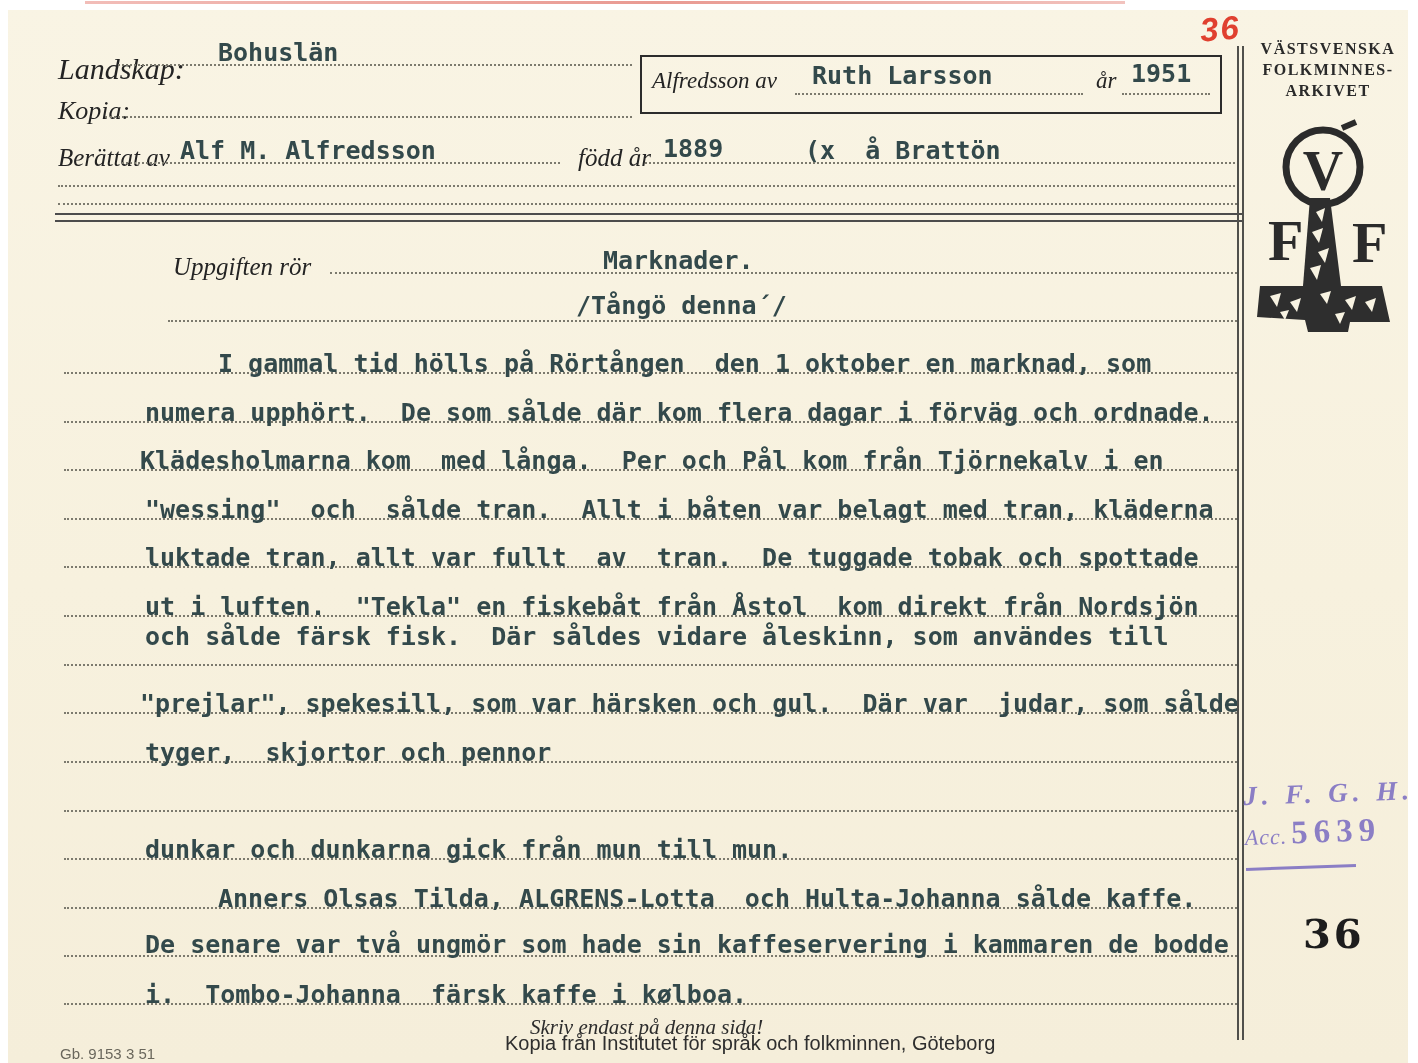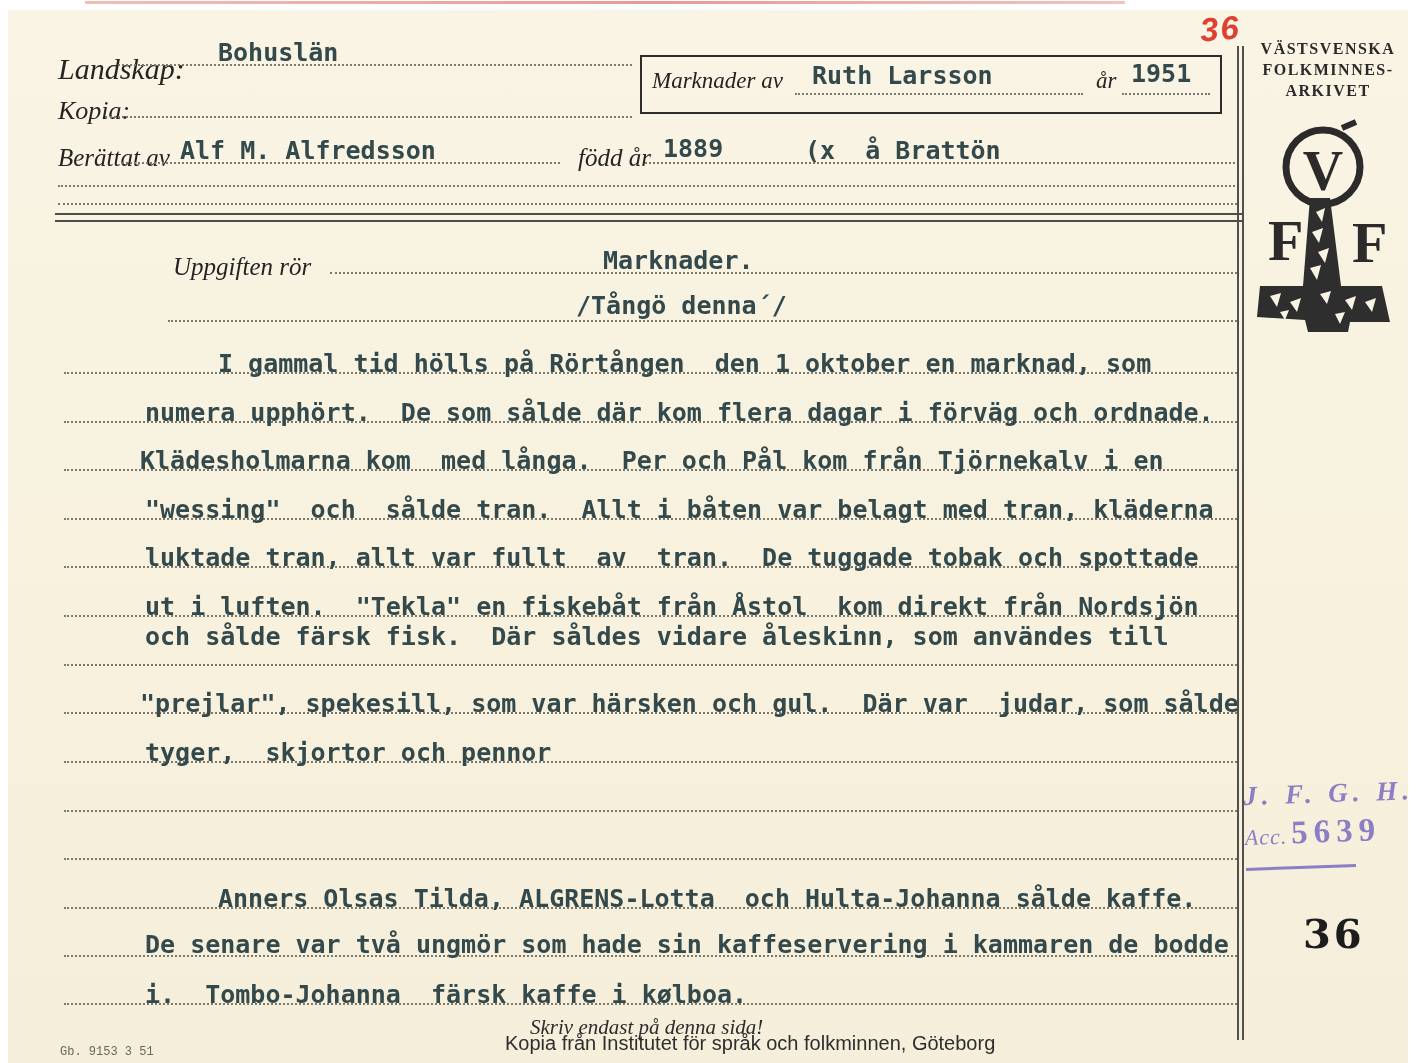--- a/index.html
+++ b/index.html
@@ -46,22 +46,22 @@
   .stamp-underline{position:absolute;left:1246px;top:866px;width:110px;height:0;
                    border-bottom:3px solid #8b7ec5;transform:rotate(-2deg);}
   
   .blk-num{position:absolute;left:1303px;top:910px;font-family:"DejaVu Serif",serif;
            font-weight:bold;font-size:40px;letter-spacing:3px;color:#1d1d1d;}
   
   .skriv{position:absolute;left:530px;top:1015px;font-family:"Liberation Serif",serif;
          font-style:italic;font-size:21px;color:#2c2c2c;white-space:pre;}
   .kopia{position:absolute;left:505px;top:1032px;font-family:"Liberation Sans",sans-serif;
          font-size:20px;color:#2e2e2e;white-space:pre;}
-  .printcode{position:absolute;left:60px;top:1045px;font-family:Liberation Mono, monospace;
-             font-size:12px;color:#6a675c;white-space:pre;}
+  .printcode{position:absolute;left:60px;top:1045px;font-family:Liberation Sans, sans-serif;
+             font-size:15px;color:#6a675c;white-space:pre;}
   .logo{position:absolute;left:1250px;top:110px;}
 </style>
 </head>
 <body>
 
 <div class="page">
 
   <div class="edge edge-top"></div>
   <div class="edge edge-left"></div>
   <div class="edge edge-right"></div>
@@ -79,21 +79,21 @@
   <div class="lbl" style="left:578px;top:144px;font-style:italic;">född år</div>
   <div class="typed" style="left:663px;top:134px;">1889</div>
   <div class="typed" style="left:805px;top:136px;">(x  å Brattön</div>
   <div class="dot" style="left:122px;top:162px;width:438px;"></div>
   <div class="dot" style="left:645px;top:162px;width:590px;"></div>
 
   <div class="dot" style="left:58px;top:185px;width:1177px;"></div>
   <div class="dot" style="left:58px;top:203px;width:1179px;"></div>
 
   <div class="u-box"></div>
-  <div class="lbl" style="left:652px;top:68px;font-size:23px;">Marknader av</div>
+  <div class="lbl" style="left:652px;top:68px;font-size:23px;">Alfredsson av</div>
   <div class="typed" style="left:812px;top:61px;">Ruth Larsson</div>
   <div class="dot" style="left:795px;top:93px;width:288px;"></div>
   <div class="lbl" style="left:1096px;top:68px;font-size:23px;">år</div>
   <div class="typed" style="left:1131px;top:59px;">1951</div>
   <div class="dot" style="left:1122px;top:93px;width:88px;"></div>
 
   <div class="rule" style="left:55px;top:213px;width:1188px;"></div>
   <div class="rule" style="left:55px;top:220px;width:1188px;"></div>
 
   <div class="lbl" style="left:173px;top:253px;">Uppgiften rör</div>
@@ -119,20 +119,21 @@
 
   <div class="typed" style="left:218px;top:349px;">I gammal tid hölls på Rörtången  den 1 oktober en marknad, som</div>
   <div class="typed" style="left:145px;top:398px;">numera upphört.  De som sålde där kom flera dagar i förväg och ordnade.</div>
   <div class="typed" style="left:140px;top:446px;">Klädesholmarna kom  med långa.  Per och Pål kom från Tjörnekalv i en</div>
   <div class="typed" style="left:145px;top:495px;">"wessing"  och  sålde tran.  Allt i båten var belagt med tran, kläderna</div>
   <div class="typed" style="left:145px;top:543px;">luktade tran, allt var fullt  av  tran.  De tuggade tobak och spottade</div>
   <div class="typed" style="left:145px;top:592px;">ut i luften.  "Tekla" en fiskebåt från Åstol  kom direkt från Nordsjön</div>
   <div class="typed" style="left:145px;top:622px;">och sålde färsk fisk.  Där såldes vidare åleskinn, som användes till</div>
   <div class="typed" style="left:140px;top:689px;">"prejlar", spekesill, som var härsken och gul.  Där var  judar, som sålde</div>
   <div class="typed" style="left:145px;top:738px;">tyger,  skjortor och pennor</div>
+  <div class="typed" style="left:145px;top:835px;">dunkar och dunkarna gick från mun till mun.</div>
   <div class="typed" style="left:218px;top:884px;">Anners Olsas Tilda, ALGRENS-Lotta  och Hulta-Johanna sålde kaffe.</div>
   <div class="typed" style="left:145px;top:930px;">De senare var två ungmör som hade sin kaffeservering i kammaren de bodde</div>
   <div class="typed" style="left:145px;top:980px;">i.  Tombo-Johanna  färsk kaffe i kølboa.</div>
 
   <div class="vline"></div>
   <div class="red-num">36</div>
 
   <div class="arc-name">
     <div>VÄSTSVENSKA</div>
     <div>FOLKMINNES-</div>

